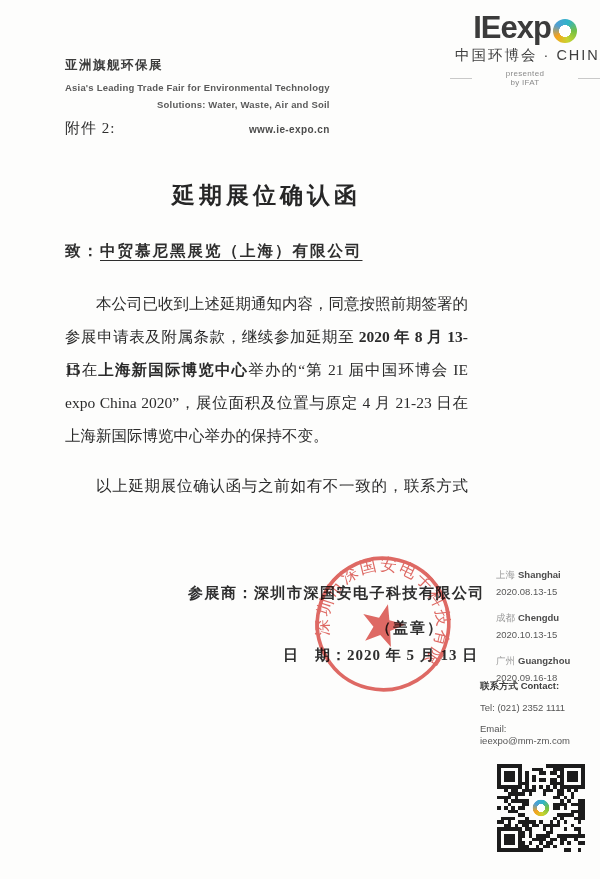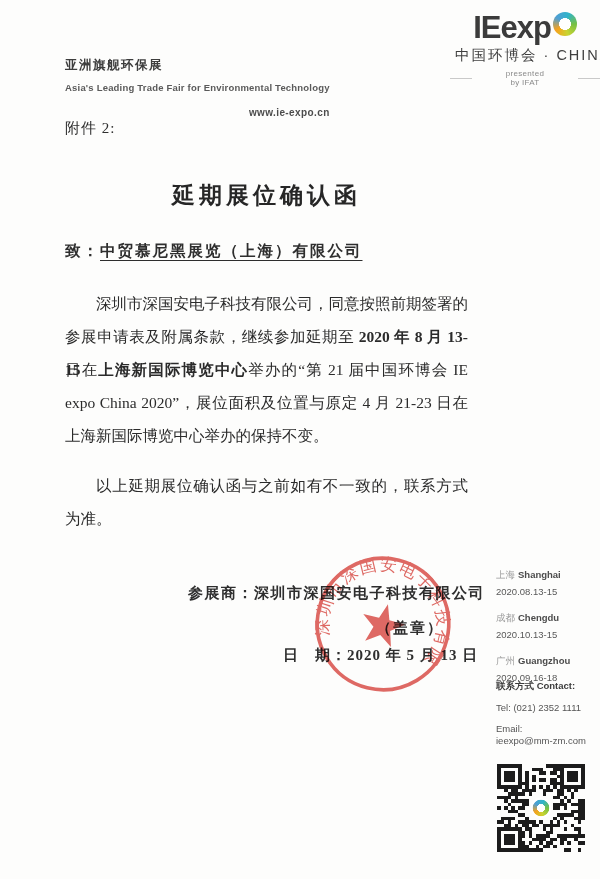--- a/index.html
+++ b/index.html
@@ -8,21 +8,21 @@
     background:#fdfdfc;overflow:hidden;
     font-family:"Liberation Serif","DejaVu Serif",serif;
     color:#2e2e2e;
   }
   
   .hdr-left{position:absolute;left:65px;top:13px;font-family:"Liberation Sans","DejaVu Sans",sans-serif;margin-top:44px;}
   .hdr-cn{font-size:12.5px;font-weight:bold;color:#3d3d3d;letter-spacing:1.5px;margin-bottom:8px;}
   .hdr-en{font-size:9.5px;font-weight:bold;color:#5a5a5a;margin-bottom:6px;letter-spacing:.2px;text-align:right;}
   .hdr-web{font-size:10px;font-weight:bold;color:#4c4c4c;margin-top:14px;letter-spacing:.4px;text-align:right;}
   .logo{position:absolute;left:455px;top:12px;width:140px;font-family:"Liberation Sans","DejaVu Sans",sans-serif;text-align:center;}
-  .logo-row{display:flex;align-items:flex-start;justify-content:center;}
+  .logo-row{display:flex;align-items:flex-end;justify-content:center;}
   .logo-txt{font-size:31px;font-weight:800;color:#3b3b3b;letter-spacing:-1px;line-height:1;}
   .swirl{width:24px;height:24px;border-radius:50%;margin-left:2px;
     background:
       radial-gradient(circle,#ffffff 0 34%,rgba(255,255,255,0) 36%),
       conic-gradient(from 20deg,#2fb4c9,#76c043,#c8d430,#f6a21d,#4f9fd4,#2fb4c9);}
   .swirl-sm{width:17px;height:17px;border-radius:50%;outline:2px solid #fff;
     background:
       radial-gradient(circle,#ffffff 0 32%,rgba(255,255,255,0) 34%),
       conic-gradient(from 20deg,#2fb4c9,#76c043,#c8d430,#f6a21d,#4f9fd4,#2fb4c9);}
   .logo-sub{font-size:14.5px;color:#3f3f3f;letter-spacing:2px;margin-top:3px;white-space:nowrap;}
@@ -46,37 +46,38 @@
   .dateline{position:absolute;left:283px;top:646px;font-size:15px;letter-spacing:1px;font-weight:bold;}
   
   .stamp{position:absolute;left:310px;top:551px;width:146px;height:146px;
     color:#d8453e;opacity:.8;mix-blend-mode:multiply;transform:rotate(14deg);pointer-events:none;}
   
   .sidebar{position:absolute;left:496px;top:564px;width:96px;font-family:"Liberation Sans","DejaVu Sans",sans-serif;}
   .ev{margin-bottom:10px;}
   .ev .cn{font-size:9.5px;color:#9a9a9a;margin-right:3px;}
   .ev .en{font-size:9.5px;font-weight:bold;color:#4c4c4c;}
   .ev .dt{font-size:9.5px;font-weight:400;color:#585858;margin-top:4px;}
-  .contact{position:absolute;left:496px;top:680px;width:100px;font-family:"Liberation Sans","DejaVu Sans",sans-serif;}
+  .contact{position:absolute;left:480px;top:680px;width:100px;font-family:"Liberation Sans","DejaVu Sans",sans-serif;}
   .contact .h{font-size:9.5px;font-weight:bold;color:#3c3c3c;margin-bottom:9px;}
   .contact .t{font-size:9.5px;color:#555;margin-bottom:10px;}
   .contact .e{font-size:9.5px;color:#555;line-height:1.3;}
   
   .qr{position:absolute;left:497px;top:764px;width:88px;height:88px;}
   .qr svg{display:block;width:88px;height:88px;}
   .qr .swirl-sm{position:absolute;left:50%;top:50%;transform:translate(-50%,-50%);}
 </style>
 </head>
 <body>
 
 <div class="page">
 
   <div class="hdr-left">
     <div class="hdr-cn">亚洲旗舰环保展</div>
     <div class="hdr-en">Asia's Leading Trade Fair for Environmental Technology</div>
+    <div class="hdr-en">Solutions: Water, Waste, Air and Soil</div>
     <div class="hdr-web">www.ie-expo.cn</div>
   </div>
 
   <div class="logo">
     <div class="logo-row">
       <span class="logo-txt">IEexp</span>
       <span class="swirl"></span>
     </div>
     <div class="logo-sub">中国环博会 · CHINA</div>
     <div class="logo-pres">
@@ -85,27 +86,26 @@
       <span class="rule"></span>
     </div>
   </div>
 
   <div class="attach">附件 2:</div>
   <div class="title">延期展位确认函</div>
 
   <div class="recipient"><span>致：</span><span class="uline">中贸慕尼黑展览（上海）有限公司</span></div>
 
   <div class="bodytxt">
-    <div class="bline just ind"><span>深圳市深国安电子科技有限公司，同意按照前期签署的</span></div>
+    <div class="bline just ind"><span>本公司已收到上述延期通知内容，同意按照前期签署的</span></div>
     <div class="bline just"><span>参展申请表及附属条款，继续参加延期至 </span><span class="b">2020 年 8 月 13-15</span></div>
     <div class="bline just"><span>日在</span><span class="b">上海新国际博览中心</span><span>举办的“第 21 届中国环博会 IE</span></div>
     <div class="bline just"><span>expo China 2020”，展位面积及位置与原定 4 月 21-23 日在</span></div>
     <div class="bline"><span>上海新国际博览中心举办的保持不变。</span></div>
     <div class="bline just ind gap"><span>以上延期展位确认函与之前如有不一致的，联系方式</span></div>
-    <div class="bline"><span>为准。</span></div>
   </div>
 
   <div class="exhibitor">参展商：深圳市深国安电子科技有限公司</div>
   <div class="sealnote">（盖章）</div>
   <div class="dateline">日　期：2020 年 5 月 13 日</div>
 
   <div class="stamp" style="color: rgb(216, 69, 62);">
     <svg viewBox="0 0 200 200" width="146" height="146">
       <circle cx="100" cy="100" r="90" fill="none" stroke="currentColor" stroke-width="5"></circle>
       <path id="arcp" d="M 33 135 A 75 75 0 1 1 167 135" fill="none"></path>

